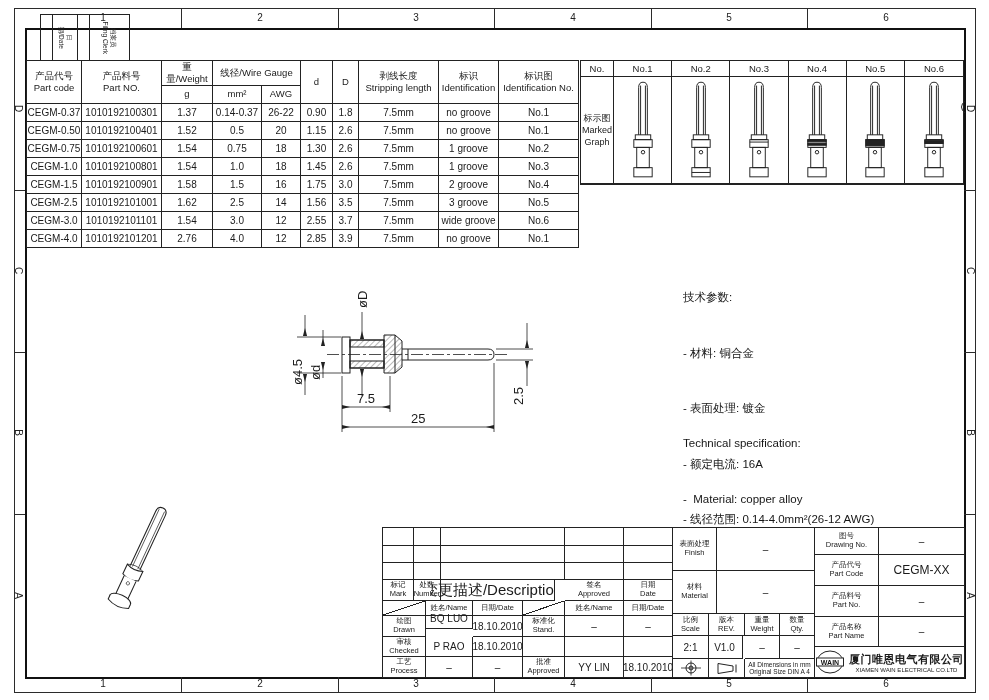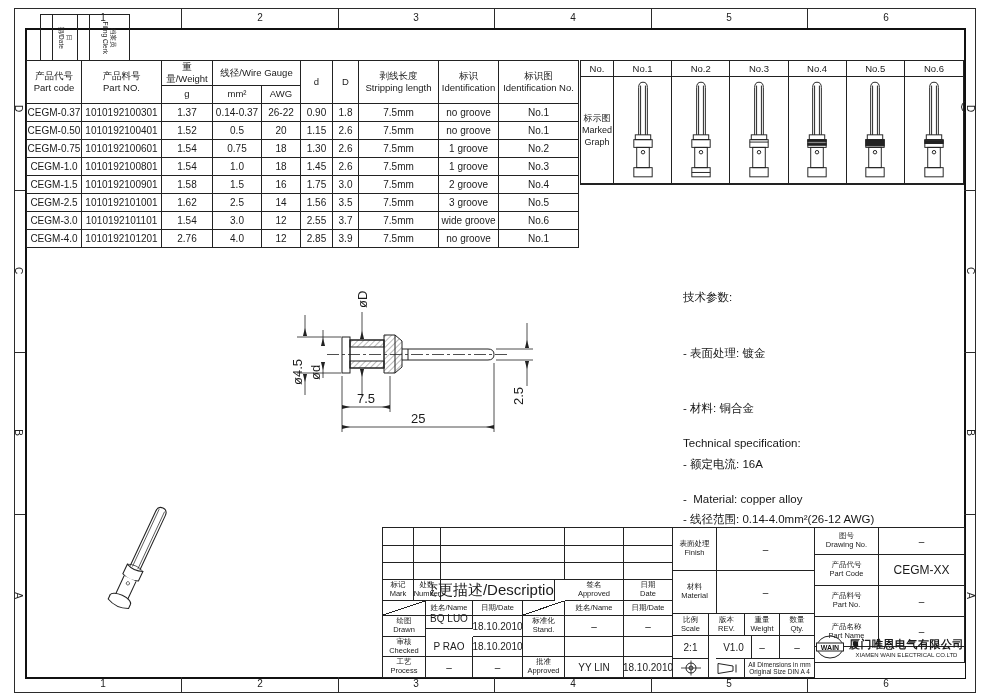--- a/index.html
+++ b/index.html
@@ -389,22 +389,22 @@
       <text transform="translate(45,110) rotate(-90)">ød</text>
       <text transform="translate(92,38) rotate(-90)">øD</text>
       <text x="82" y="133">7.5</text>
       <text x="136" y="153">25</text>
       <text transform="translate(248,135) rotate(-90)">2.5</text>
     </g>
   </svg>
 
   <div class="abs spec" style="left:683px;top:251px">
     <div>技术参数:</div>
+    <div>- 材料: 铜合金</div>
     <div>- 表面处理: 镀金</div>
-    <div>- 材料: 铜合金</div>
     <div>- 额定电流: 16A</div>
     <div>- 线径范围: 0.14-4.0mm²(26-12 AWG)</div>
     <div>- 可插拔次数: ≥500</div>
   </div>
 
   <div class="abs spec" style="left:683px;top:397px">
     <div>Technical specification:</div>
     <div>-  Material: copper alloy</div>
     <div>-  Surface: hard-gold plated</div>
     <div>-  Rated current: 16A</div>
@@ -495,21 +495,21 @@
     <div class="tb val" style="left:334px;top:43px;width:98px;height:43px">–</div>
     <div class="tb small" style="left:290px;top:86px;width:36px;height:22px">比例
 Scale</div>
     <div class="tb small" style="left:326px;top:86px;width:36px;height:22px">版本
 REV.</div>
     <div class="tb small" style="left:362px;top:86px;width:35px;height:22px">重量
 Weight</div>
     <div class="tb small" style="left:397px;top:86px;width:35px;height:22px">数量
 Qty.</div>
     <div class="tb val" style="left:290px;top:108px;width:36px;height:23px">2:1</div>
-    <div class="tb val" style="left:333px;top:108px;width:36px;height:23px">V1.0</div>
+    <div class="tb val" style="left:324px;top:108px;width:36px;height:23px">V1.0</div>
     <div class="tb val" style="left:362px;top:108px;width:35px;height:23px">–</div>
     <div class="tb val" style="left:397px;top:108px;width:35px;height:23px">–</div>
     <div class="tb" style="left:290px;top:131px;width:36px;height:19px">
       <svg width="22" height="16" viewBox="0 0 22 16" stroke="#222" fill="none">
         <circle cx="11" cy="8" r="5"></circle>
           <circle cx="11" cy="8" r="2"></circle>
         <line x1="1" y1="8" x2="21" y2="8" stroke-width="0.8"></line>
           <line x1="11" y1="0.5" x2="11" y2="15.5" stroke-width="0.8"></line>
       </svg>
     </div>
@@ -527,21 +527,21 @@
     <div class="tb val" style="left:496px;top:0;width:86px;height:27px">–</div>
     <div class="tb small" style="left:432px;top:27px;width:64px;height:31px">产品代号
 Part Code</div>
     <div class="tb val" style="left:496px;top:27px;width:86px;height:31px;font-size:12px">CEGM-XX</div>
     <div class="tb small" style="left:432px;top:58px;width:64px;height:31px">产品料号
 Part No.</div>
     <div class="tb val" style="left:496px;top:58px;width:86px;height:31px">–</div>
     <div class="tb small" style="left:432px;top:89px;width:64px;height:30px">产品名称
 Part Name</div>
     <div class="tb val" style="left:496px;top:89px;width:86px;height:30px">–</div>
-    <div class="tb company" style="left:432px;top:104px;width:150px;height:31px">
+    <div class="tb company" style="left:432px;top:119px;width:150px;height:31px">
       <svg width="30" height="26" viewBox="0 0 30 26">
         <ellipse cx="15" cy="13" rx="13" ry="11" fill="none" stroke="#222"></ellipse>
         <rect x="1.5" y="9" width="27" height="8" fill="#fff" stroke="#222"></rect>
         <text x="15" y="15.5" text-anchor="middle" font-size="7" font-weight="bold" fill="#111">WAIN</text>
       </svg>
       <div>
         <div class="cn">厦门唯恩电气有限公司</div>
         <div class="en">XIAMEN WAIN ELECTRICAL CO.LTD</div>
       </div>
     </div>

